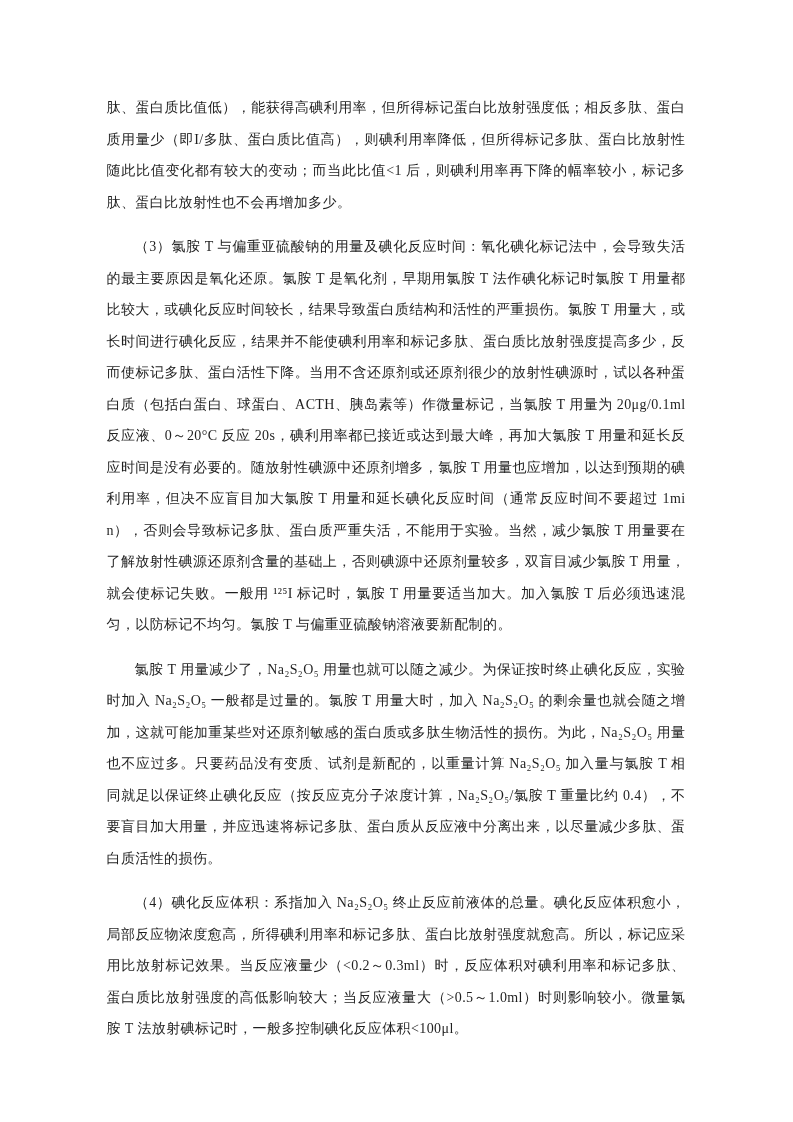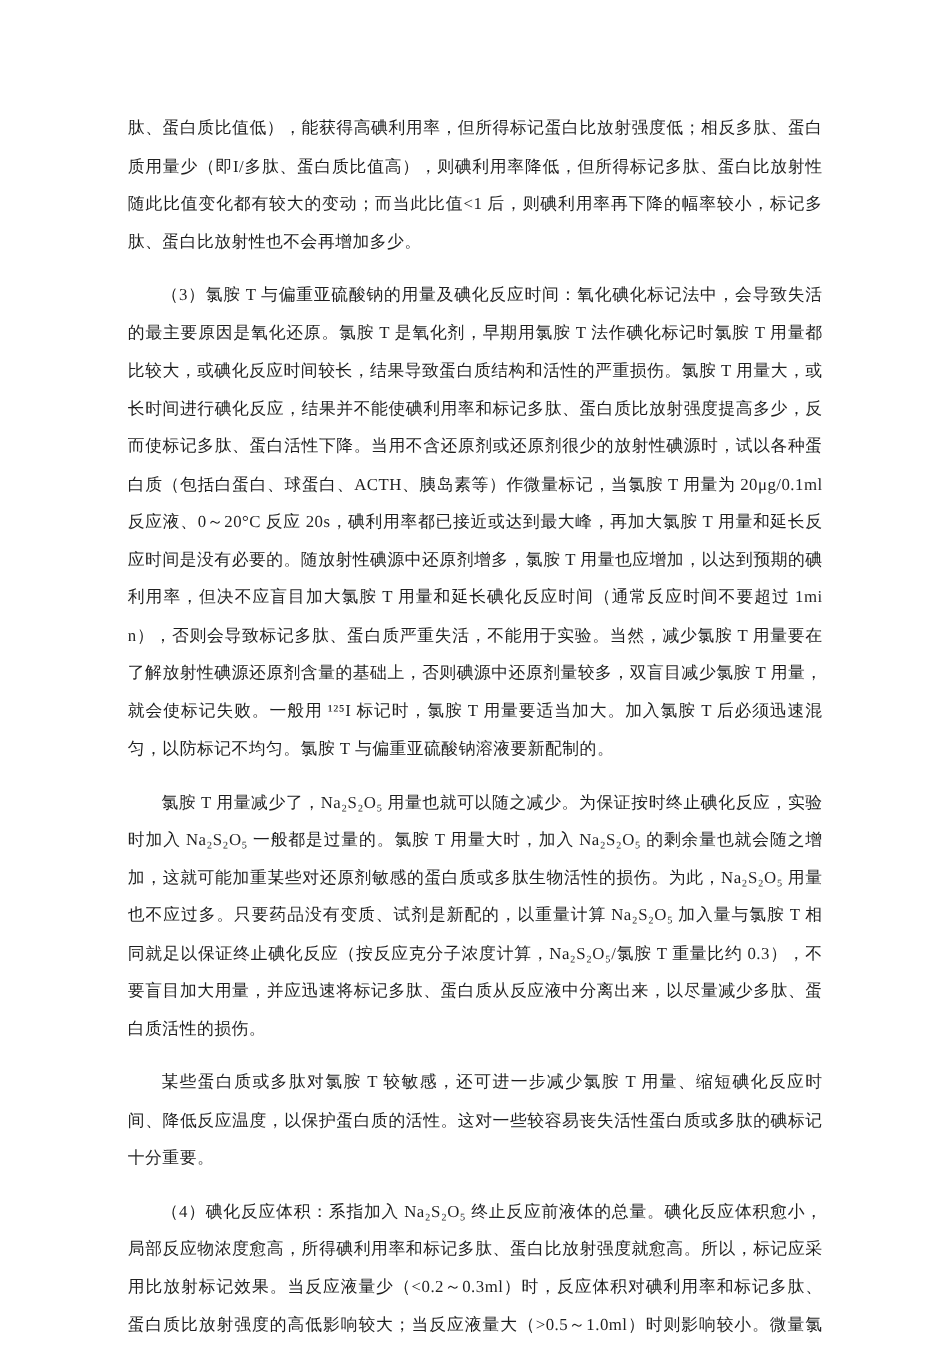--- a/index.html
+++ b/index.html
@@ -33,17 +33,16 @@
     font-family: Liberation Serif, serif;
   }
 </style>
 </head>
 <body style="background: rgb(255, 255, 255);">
 
 <main class="page" style="color: rgb(31, 31, 31);">
   <section id="doc-body">
       <p class="para">肽、蛋白质比值低），能获得高碘利用率，但所得标记蛋白比放射强度低；相反多肽、蛋白质用量少（即I/多肽、蛋白质比值高），则碘利用率降低，但所得标记多肽、蛋白比放射性随此比值变化都有较大的变动；而当此比值&lt;1 后，则碘利用率再下降的幅率较小，标记多肽、蛋白比放射性也不会再增加多少。</p>
       <p class="para indent">（3）氯胺 T 与偏重亚硫酸钠的用量及碘化反应时间：氧化碘化标记法中，会导致失活的最主要原因是氧化还原。氯胺 T 是氧化剂，早期用氯胺 T 法作碘化标记时氯胺 T 用量都比较大，或碘化反应时间较长，结果导致蛋白质结构和活性的严重损伤。氯胺 T 用量大，或长时间进行碘化反应，结果并不能使碘利用率和标记多肽、蛋白质比放射强度提高多少，反而使标记多肽、蛋白活性下降。当用不含还原剂或还原剂很少的放射性碘源时，试以各种蛋白质（包括白蛋白、球蛋白、ACTH、胰岛素等）作微量标记，当氯胺 T 用量为 20μg/0.1ml 反应液、0～20°C 反应 20s，碘利用率都已接近或达到最大峰，再加大氯胺 T 用量和延长反应时间是没有必要的。随放射性碘源中还原剂增多，氯胺 T 用量也应增加，以达到预期的碘利用率，但决不应盲目加大氯胺 T 用量和延长碘化反应时间（通常反应时间不要超过 1min），否则会导致标记多肽、蛋白质严重失活，不能用于实验。当然，减少氯胺 T 用量要在了解放射性碘源还原剂含量的基础上，否则碘源中还原剂量较多，双盲目减少氯胺 T 用量，就会使标记失败。一般用 ¹²⁵I 标记时，氯胺 T 用量要适当加大。加入氯胺 T 后必须迅速混匀，以防标记不均匀。氯胺 T 与偏重亚硫酸钠溶液要新配制的。</p>
-      <p class="para indent">氯胺 T 用量减少了，Na₂S₂O₅ 用量也就可以随之减少。为保证按时终止碘化反应，实验时加入 Na₂S₂O₅ 一般都是过量的。氯胺 T 用量大时，加入 Na₂S₂O₅ 的剩余量也就会随之增加，这就可能加重某些对还原剂敏感的蛋白质或多肽生物活性的损伤。为此，Na₂S₂O₅ 用量也不应过多。只要药品没有变质、试剂是新配的，以重量计算 Na₂S₂O₅ 加入量与氯胺 T 相同就足以保证终止碘化反应（按反应克分子浓度计算，Na₂S₂O₅/氯胺 T 重量比约 0.3），不要盲目加大用量，并应迅速将标记多肽、蛋白质从反应液中分离出来，以尽量减少多肽、蛋白质活性的损伤。</p>
-      <p class="para indent">某些蛋白质或多肽对氯胺 T 较敏感，还可进一步减少氯胺 T 用量、缩短碘化反应时间、降低反应温度，以保护蛋白质的活性。这对一些较容易丧失活性蛋白质或多肽的碘标记十分重要。</p>
+      <p class="para indent">氯胺 T 用量减少了，Na₂S₂O₅ 用量也就可以随之减少。为保证按时终止碘化反应，实验时加入 Na₂S₂O₅ 一般都是过量的。氯胺 T 用量大时，加入 Na₂S₂O₅ 的剩余量也就会随之增加，这就可能加重某些对还原剂敏感的蛋白质或多肽生物活性的损伤。为此，Na₂S₂O₅ 用量也不应过多。只要药品没有变质、试剂是新配的，以重量计算 Na₂S₂O₅ 加入量与氯胺 T 相同就足以保证终止碘化反应（按反应克分子浓度计算，Na₂S₂O₅/氯胺 T 重量比约 0.4），不要盲目加大用量，并应迅速将标记多肽、蛋白质从反应液中分离出来，以尽量减少多肽、蛋白质活性的损伤。</p>
       <p class="para indent">（4）碘化反应体积：系指加入 Na₂S₂O₅ 终止反应前液体的总量。碘化反应体积愈小，局部反应物浓度愈高，所得碘利用率和标记多肽、蛋白比放射强度就愈高。所以，标记应采用比放射标记效果。当反应液量少（&lt;0.2～0.3ml）时，反应体积对碘利用率和标记多肽、蛋白质比放射强度的高低影响较大；当反应液量大（&gt;0.5～1.0ml）时则影响较小。微量氯胺 T 法放射碘标记时，一般多控制碘化反应体积&lt;100μl。</p>
     </section>
 </main>
 
 </body></html>

